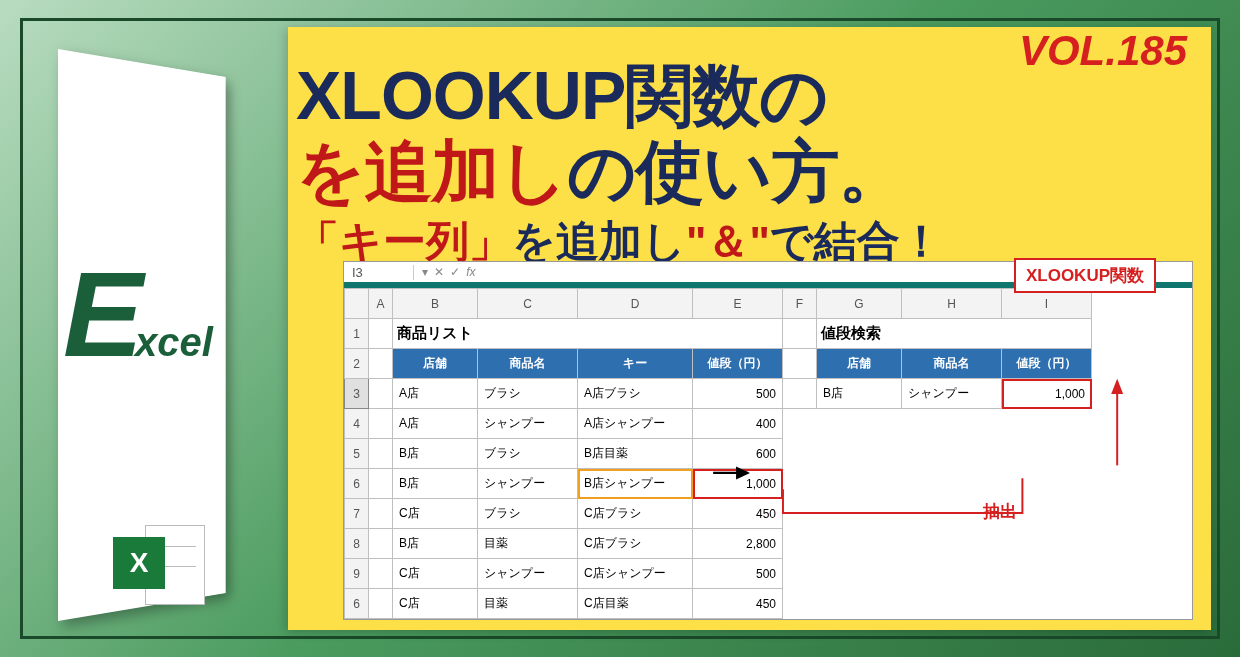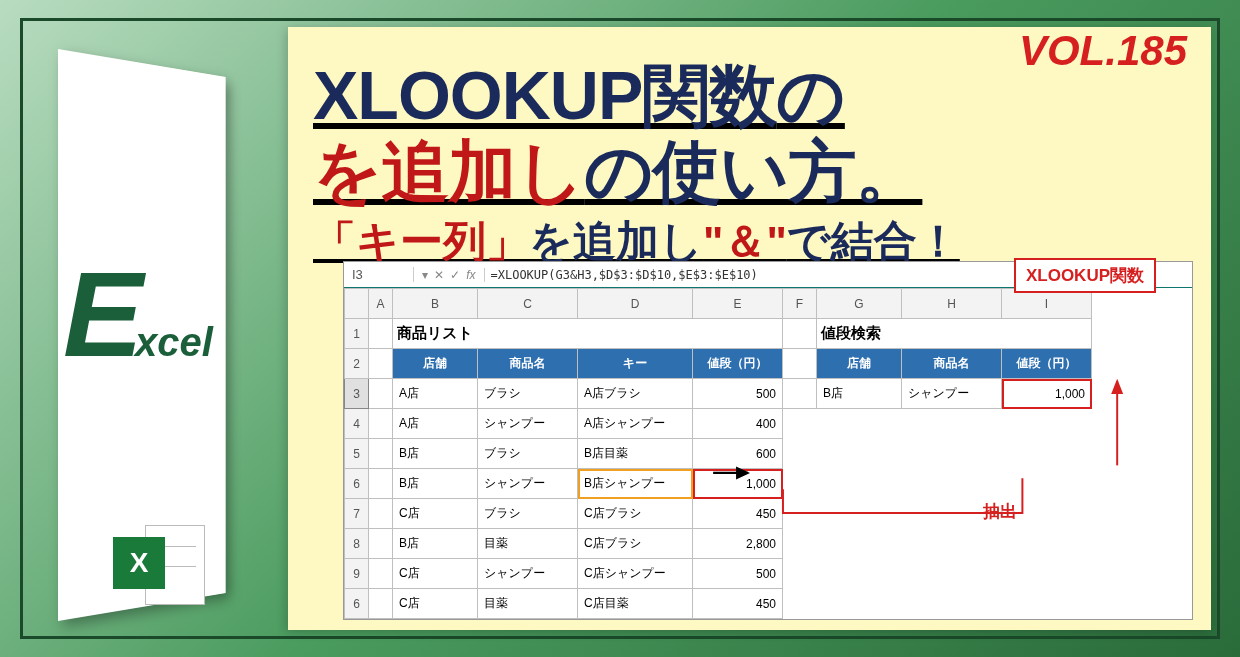--- a/index.html
+++ b/index.html
@@ -64,24 +64,23 @@
 .excel-icon .book::before { top: 20px; }
 .excel-icon .book::after { top: 40px; }
 .excel-icon .badge {
   position: absolute; left: 0; top: 16px; width: 52px; height: 52px;
   background: #1a7a3a; color: #fff; display: flex; align-items: center; justify-content: center;
   font-size: 28px; font-weight: bold;
 }
 .right-panel {
   position: absolute;
   left: 265px; top: 6px; right: 6px; bottom: 6px;
-  background: #fef9c3;
+  background: #fde047;
   box-shadow: -2px 2px 10px rgba(0,0,0,0.2);
-  padding: 10px 25px;
-  text-decoration: underline;
+  padding: 10px 8px;
 }
 .vol {
   position: absolute;
   right: 24px; top: 0px;
   font-size: 42px;
   font-weight: 800;
   font-style: italic;
   color: #d62020;
 }
 .title {
@@ -103,21 +102,21 @@
 .sheet-wrap {
   position: absolute;
   left: 55px; bottom: 10px;
   width: 850px;
   border: 1px solid #999;
   background: #fff;
   font-size: 13px;
 }
 .formula-row {
   display: flex; align-items: center;
-  border-bottom: 1px solid #0f766e;
+  border-bottom: 6px solid #0f766e;
   height: 26px;
 }
 .name-box {
   width: 70px; padding: 0 8px; border-right: 1px solid #ccc;
   color: #555;
 }
 .fx-icons { display: flex; align-items: center; gap: 6px; padding: 0 8px; color: #888; }
 .fx-icons span { font-size: 12px; }
 .formula {
   flex: 1; padding: 0 6px; color: #333;
@@ -195,21 +194,20 @@
       <div class="xlookup-label">XLOOKUP関数</div>
 
       <div class="formula-row">
         <div class="name-box">I3</div>
         <div class="fx-icons">
           <span>▾</span>
           <span>✕</span>
           <span>✓</span>
           <span style="font-style:italic">fx</span>
         </div>
-        <div class="formula">=XLOOKUP(G3&amp;H3,$D$3:$D$10,$E$3:$E$10)</div>
       </div>
 
       <table class="grid">
         <colgroup>
           <col style="width:24px">
             <col style="width:24px">
           <col style="width:85px">
             <col style="width:100px">
             <col style="width:115px">
             <col style="width:90px">

